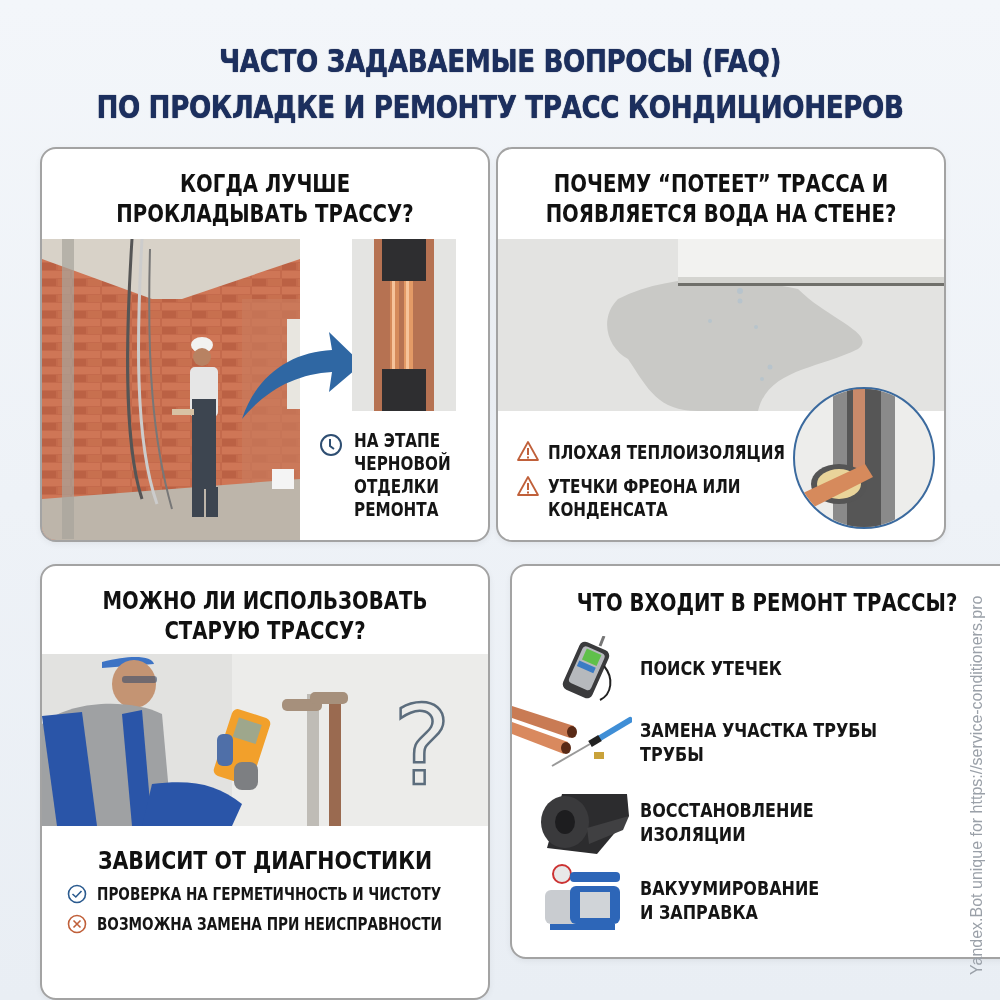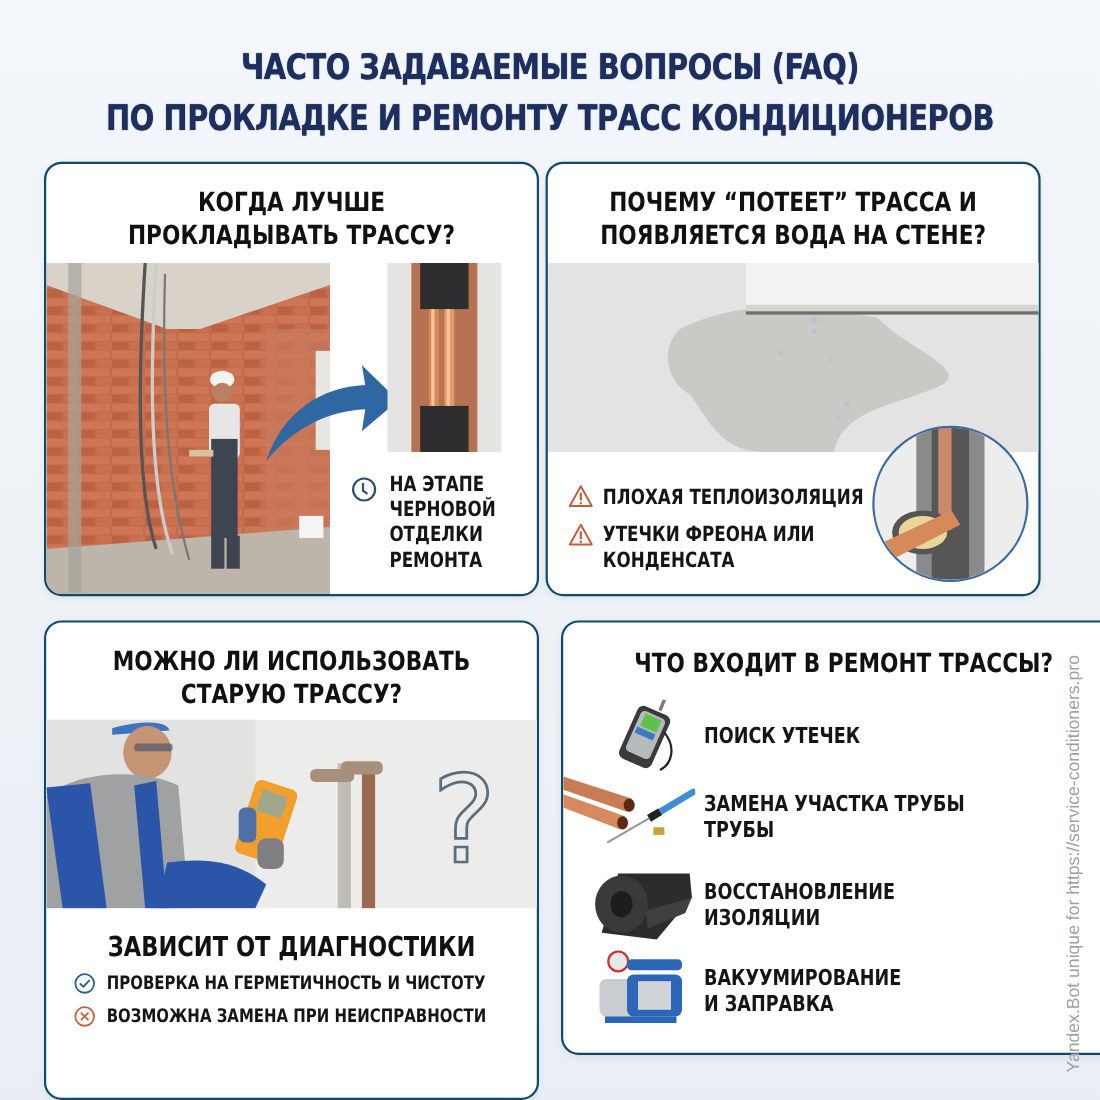--- a/index.html
+++ b/index.html
@@ -13,21 +13,21 @@
   .title {
     position: absolute; left: 0; top: 38px; width: 1000px;
     text-align: center; color: #1c2f5e;
     font-family: "DejaVu Sans", sans-serif;
     font-weight: bold; font-size: 32px; line-height: 46px;
     letter-spacing: -0.5px;
     transform: scaleX(0.82); transform-origin: center;
     text-shadow: 0 0 1px #0e1a3a;
   }
   .card {
-    position: absolute; background: #fff; border: 2px solid #0c4a6e;
+    position: absolute; background: #fff; border: 2px solid #a3a3a3;
     border-radius: 16px; overflow: hidden;
     box-shadow: 0 2px 6px rgba(0,0,0,0.06);
     padding-left: 15px;
   }
   .card-title {
     position: absolute; left: 0; right: 0; text-align: center;
     font-family: "DejaVu Sans", sans-serif; font-weight: bold;
     font-size: 24px; line-height: 30px; color: #111;
     transform: scaleX(0.82); transform-origin: center;
   }

